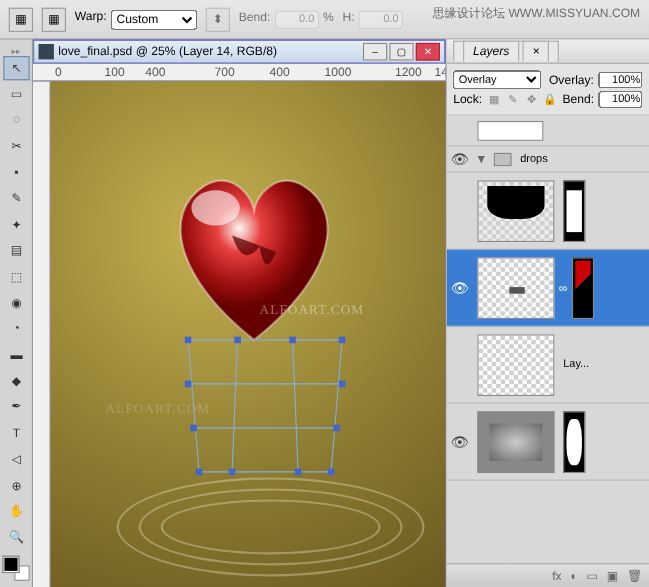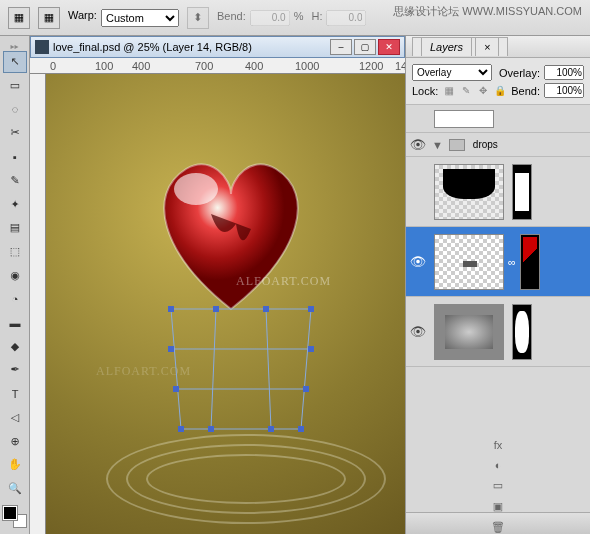--- a/index.html
+++ b/index.html
@@ -58,21 +58,21 @@
 .layer-row.tall { min-height: 70px; }
 .layer-row.selected { background: #3a7dd4; color: #fff; }
 .vis-col { width: 24px; text-align: center; color: #444; font-size: 13px; }
 .layer-thumb { width: 50px; height: 40px; background: #fff; border: 1px solid #888; margin: 4px; position: relative; }
 .layer-thumb.big { width: 70px; height: 56px; }
 .checker { background-image: linear-gradient(45deg,#ccc 25%,transparent 25%),linear-gradient(-45deg,#ccc 25%,transparent 25%),linear-gradient(45deg,transparent 75%,#ccc 75%),linear-gradient(-45deg,transparent 75%,#ccc 75%); background-size: 8px 8px; background-position: 0 0,0 4px,4px -4px,-4px 0; }
 .layer-label { font-size: 10px; margin-left: 4px; }
 .folder-icon { width: 16px; height: 12px; background: #c0c0c0; border: 1px solid #888; margin: 0 4px; }
 .arrow { color: #666; margin: 0 2px; }
 
-.panel-footer { height: 22px; background: linear-gradient(#e0e0e0,#c8c8c8); border-top: 1px solid #aaa; display: flex; align-items: center; justify-content: flex-end; gap: 8px; padding: 0 6px; color: #666; font-size: 11px; flex-direction: column; }
+.panel-footer { height: 22px; background: linear-gradient(#e0e0e0,#c8c8c8); border-top: 1px solid #aaa; display: flex; align-items: center; justify-content: flex-end; gap: 8px; padding: 0 6px; color: #666; font-size: 11px; }
 
 .wm-bottom { position: absolute; left: 8px; bottom: 4px; color: rgba(255,255,255,0.7); font-size: 11px; text-shadow: 0 0 2px #000; }
 </style>
 </head>
 <body>
 
 <div class="topbar">
   <div class="icon-btn">▦</div>
   <div class="icon-btn">▦</div>
   <div class="warp-ctrl">
@@ -236,20 +236,25 @@
         <div class="vis-col" style="color:#fff">👁</div>
         <div class="layer-thumb big checker">
             <div style="position:absolute;left:28px;top:26px;width:14px;height:6px;background:#555"></div>
           </div>
         <span style="color:#fff">∞</span>
         <div class="layer-thumb big" style="background:#000;width:20px">
             <div style="position:absolute;left:2px;top:2px;right:2px;bottom:2px;background:linear-gradient(135deg,#c00 40%,transparent 40%)"></div>
           </div>
       </div>
       <div class="layer-row tall">
+        <div class="vis-col"></div>
+        <div class="layer-thumb big checker"></div>
+        <span class="layer-label">Lay...</span>
+      </div>
+      <div class="layer-row tall">
         <div class="vis-col">👁</div>
         <div class="layer-thumb big" style="background:#888">
             <div style="position:absolute;inset:10px;background:radial-gradient(#ccc,#666)"></div>
           </div>
         <div class="layer-thumb big" style="background:#000;width:20px">
             <div style="position:absolute;inset:6px 2px;background:#fff;border-radius:40%"></div>
           </div>
       </div>
     </div>
     <div class="panel-footer">

